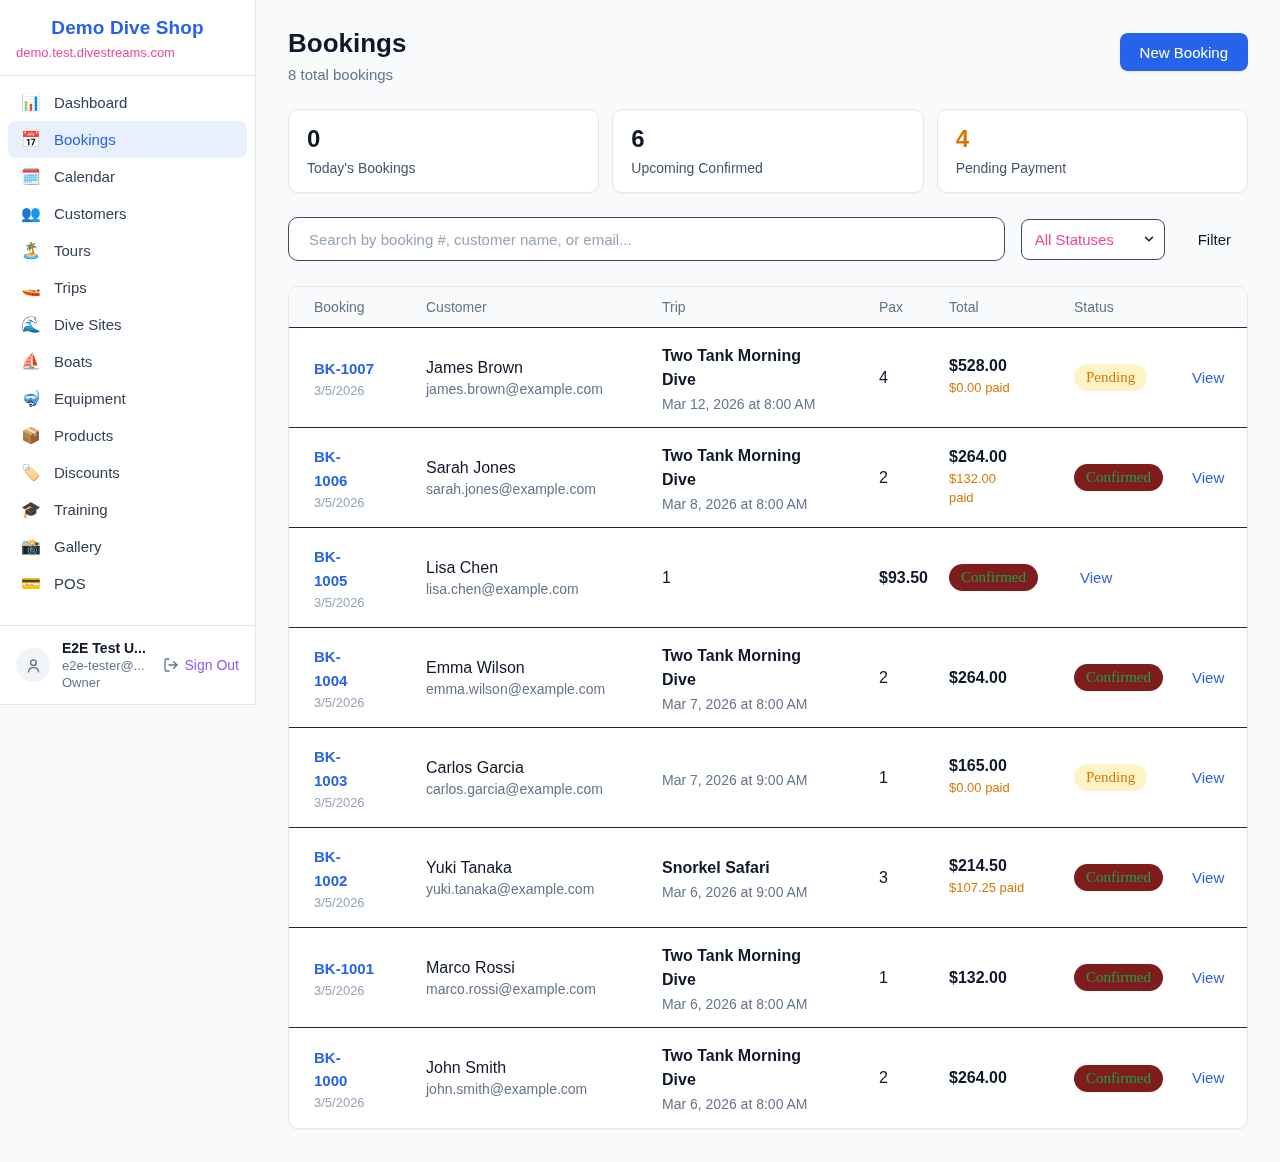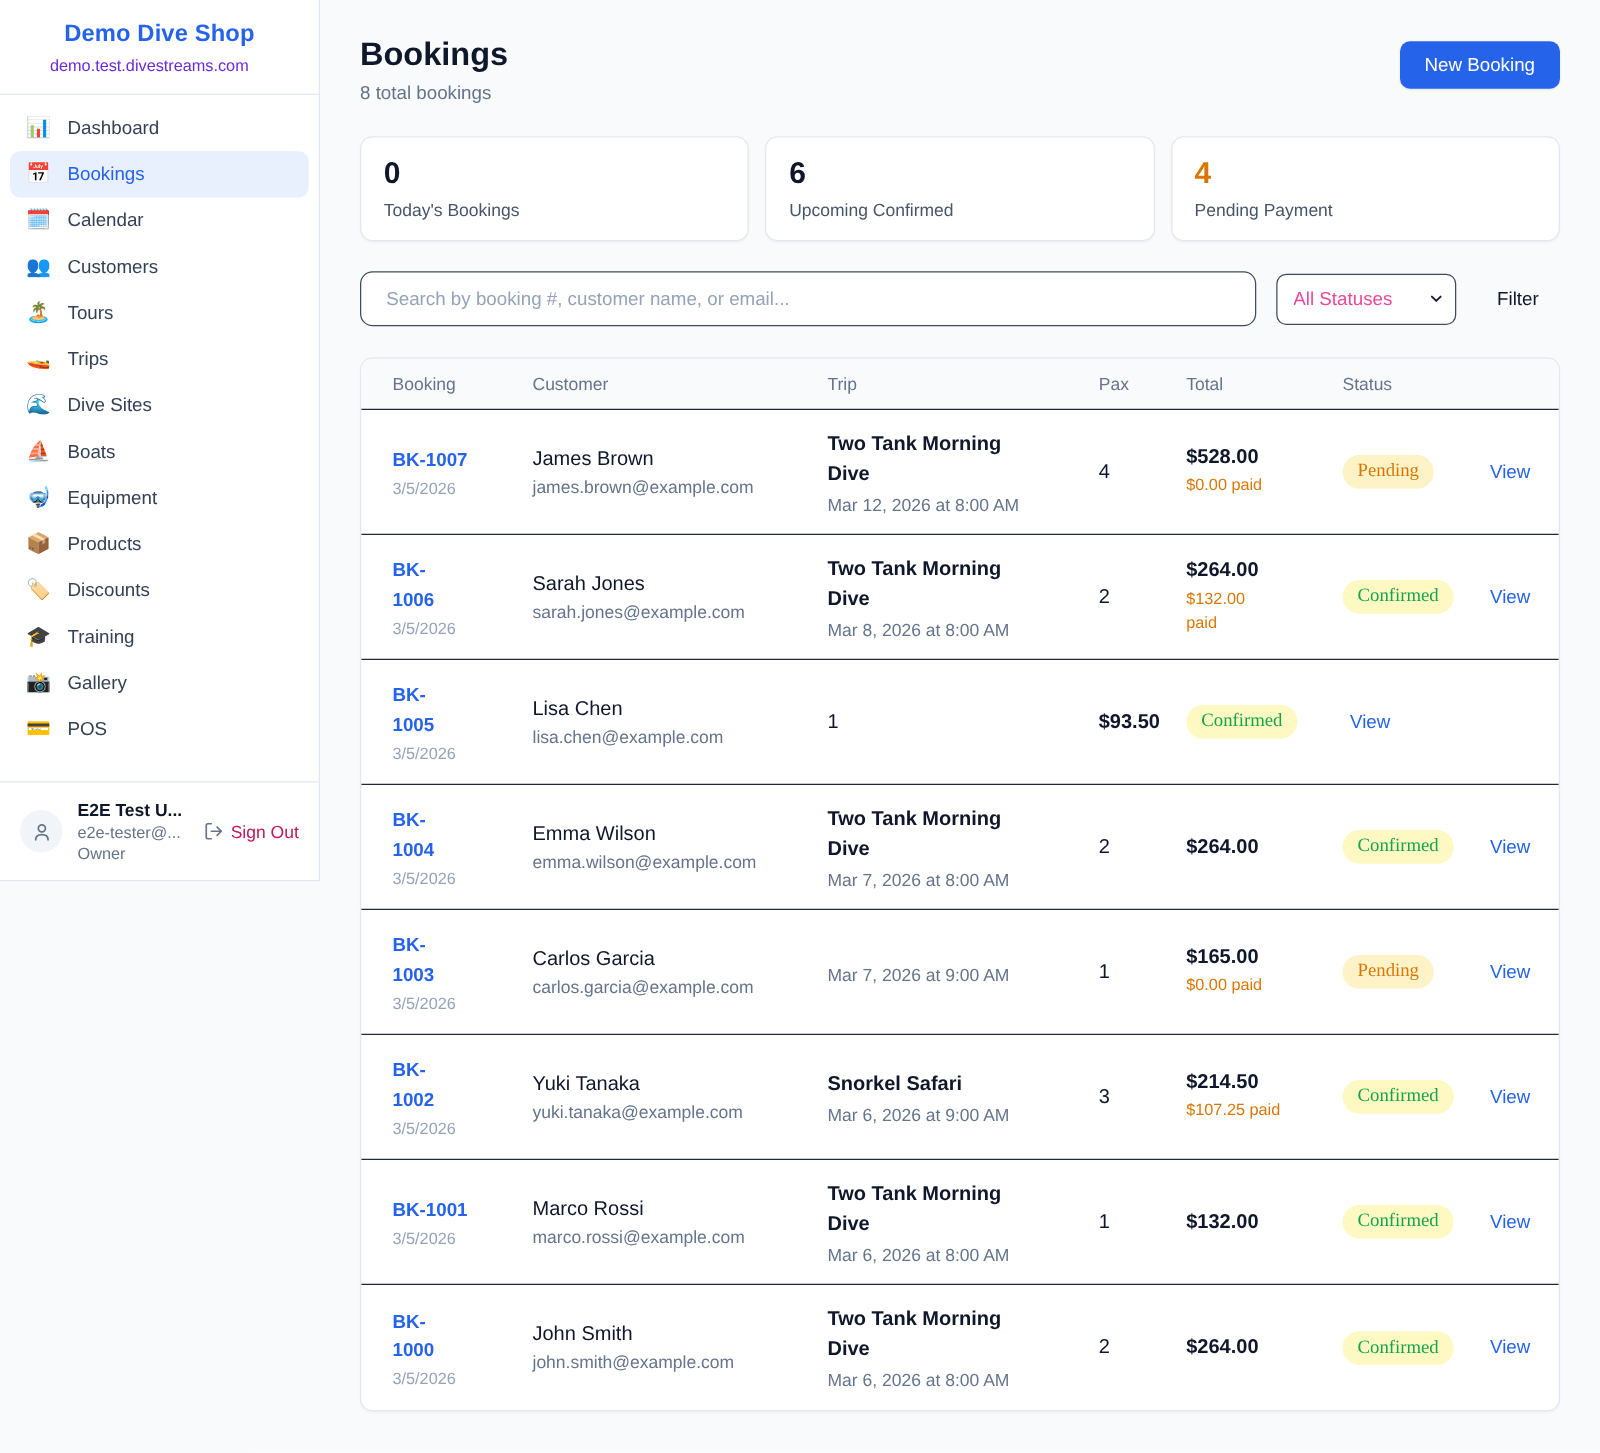--- a/index.html
+++ b/index.html
@@ -14,42 +14,42 @@
 
   
   .sidebar {
     width:256px; flex:0 0 256px;
     background:#ffffff;
     border-right:1px solid #e2e8f0;
     border-bottom:1px solid #e2e8f0;
   }
   .sidebar-header { padding:17px 16px 15px; border-bottom:1px solid #e2e8f0; }
   .shop-name { color:#2563eb; font-size:19px; font-weight:700; letter-spacing:.1px;text-align:center; }
-  .shop-domain { color:#6d28d9; font-size:13px; margin-top:6px;margin-left:24px; }
+  .shop-domain { color:#ec4899; font-size:13px; margin-top:6px; }
   .nav { padding:8px; list-style:none; }
   .nav-item {
     display:flex; align-items:center; gap:12px;
     padding:10px 12px; border-radius:8px;
     color:#334155; font-size:15px; cursor:pointer;
   }
   .nav-item.active { background:#e8f0fe; color:#2563eb; font-weight:500; }
   .nav-icon { width:22px; text-align:center; font-size:16px; line-height:1; }
   .user-section {
     border-top:1px solid #e2e8f0; margin-top:15px;
     padding:14px 16px; display:flex; align-items:center; gap:12px;
   }
   .avatar {
     width:34px; height:34px; flex:0 0 34px; border-radius:50%;
     background:#f1f5f9; display:flex; align-items:center; justify-content:center;
   }
   .user-info { flex:1; min-width:0; }
   .user-name { font-size:14px; font-weight:700; color:#0f172a; }
   .user-email { font-size:13px; color:#64748b; margin-top:2px; }
   .user-role { font-size:13px; color:#64748b; margin-top:2px; }
-  .signout { display:flex; align-items:flex-end; gap:6px; color:#be185d; font-size:14px; cursor:pointer; white-space:nowrap; }
+  .signout { display:flex; align-items:flex-end; gap:6px; color:#8b5cf6; font-size:14px; cursor:pointer; white-space:nowrap; }
 
   
   .main { flex:1; padding:28px 32px 32px; }
   .page-header { display:flex; justify-content:space-between; align-items:flex-start; margin-bottom:26px; }
   .page-title { font-size:26px; font-weight:700; color:#0f172a; }
   .page-subtitle { font-size:15px; color:#64748b; margin-top:7px; }
   .btn-primary {
     background:#2563eb; color:#ffffff; border:none; border-radius:8px;
     font-family:inherit; font-size:15px; font-weight:500;
     padding:10px 20px; height:38px; cursor:pointer; margin-top:5px;
@@ -104,21 +104,21 @@
   .booking-date { color:#94a3b8; font-size:13px; margin-top:3px; }
   .customer-name { color:#0f172a; font-size:16px; }
   .customer-email { color:#64748b; font-size:14px; margin-top:4px; }
   .trip-name { color:#0f172a; font-size:16px; font-weight:600; white-space:pre-line; line-height:1.5; }
   .trip-datetime { color:#64748b; font-size:14px; margin-top:4px; }
   .pax-cell { font-size:16px; color:#0f172a; }
   .total-amount { font-size:16px; font-weight:700; color:#0f172a; }
   .amount-paid { font-size:13px; color:#d97706; margin-top:4px; white-space:pre-line; line-height:1.45; }
   .badge { display:inline-block; font-size:15px; font-weight:500; padding:5px 12px; border-radius:999px;font-family:Liberation Serif, serif; }
   .badge-pending { background:#fef3c7; color:#d97706; }
-  .badge-confirmed { background:#fef9c3; color:#16a34a; }
+  .badge-confirmed { background:#7f1d1d; color:#16a34a; }
   .view-link { color:#2563eb; font-size:15px; font-weight:500; text-decoration:none; cursor:pointer; padding-left:6px; }
 </style>
 </head>
 <body>
 
 <aside class="sidebar">
   <div class="sidebar-header">
     <div class="shop-name">Demo Dive Shop</div>
     <div class="shop-domain">demo.test.divestreams.com</div>
   </div>

